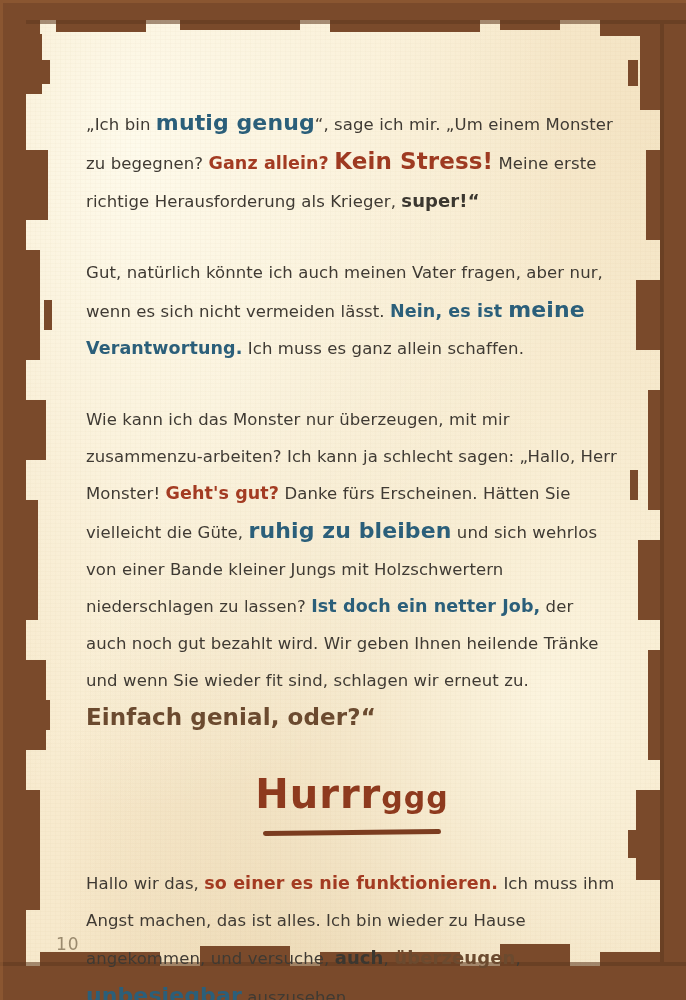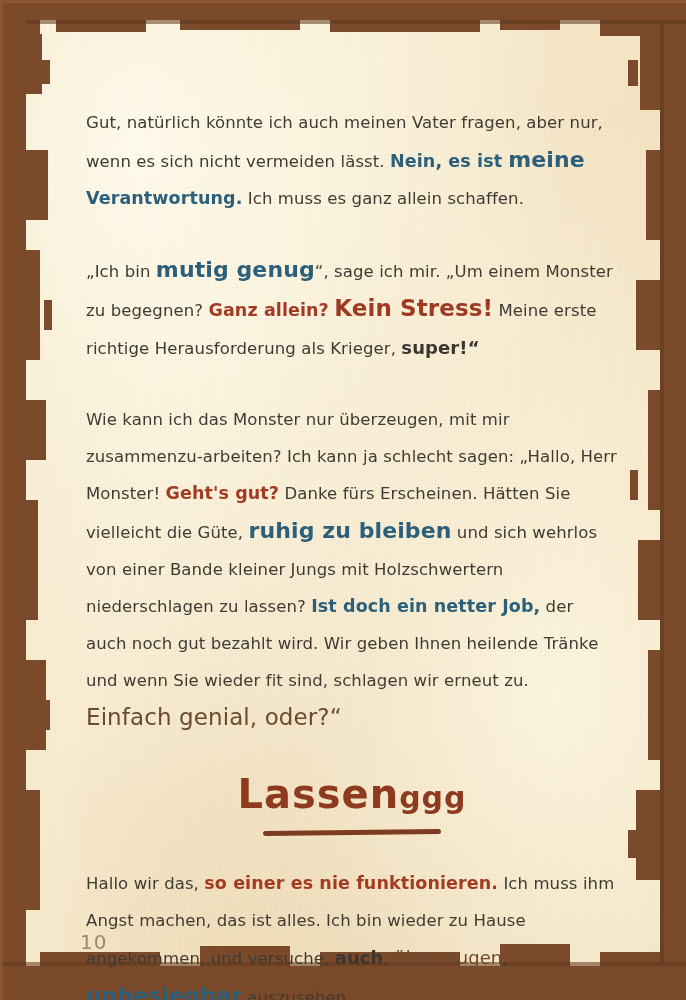--- a/index.html
+++ b/index.html
@@ -87,21 +87,21 @@
     font-weight: bold;
     font-size: 17.5px;
   }
   .em-red-lg {
     color: #9e3a21;
     font-weight: bold;
     font-size: 23px;
   }
   .em-brown {
     color: #6b4a2f;
-    font-weight: normal;
+    font-weight: bold;
     font-size: 18px;
   }
   .em-dark {
     color: #3b3730;
     font-weight: bold;
     font-size: 18px;
   }
 
   
   .shout-wrap {
@@ -128,24 +128,24 @@
     width: 178px;
     height: 5px;
     margin: 4px auto 0 auto;
     background: #7b3c1f;
     border-radius: 3px;
     transform: rotate(-0.6deg);
   }
 
   .page-number {
     position: absolute;
-    left: 80px;
+    left: 56px;
     bottom: 46px;
     font-family: "DejaVu Sans", sans-serif;
-    font-size: 20px;
+    font-size: 17px;
     color: #9a8a6e;
     letter-spacing: 1px;
     text-align: right;
   }
 </style>
 </head>
 <body>
 
 <div class="page">
 
@@ -204,33 +204,33 @@
       </g>
     <g fill="#9a6238" opacity="0.5">
       <rect x="0" y="0" width="686" height="3"></rect>
       <rect x="0" y="0" width="3" height="1000"></rect>
     </g>
   </svg>
 
   <div class="content">
 
     <p class="para">
+      <span>„Ich bin </span><span class="em-blue-lg">mutig genug</span><span>“, sage ich mir. „Um einem Monster zu begegnen? </span><span class="em-red">Ganz allein?</span><span> </span><span class="em-red-lg">Kein Stress!</span><span> Meine erste richtige Herausforderung als Krieger, </span><span class="em-dark">super!“</span>
+    </p>
+
+    <p class="para">
       <span>Gut, natürlich könnte ich auch meinen Vater fragen, aber nur, wenn es sich nicht vermeiden lässt. </span><span class="em-blue">Nein, es ist </span><span class="em-blue-lg">meine</span><span class="em-blue"> Verantwortung.</span><span> Ich muss es ganz allein schaffen.</span>
     </p>
 
     <p class="para">
-      <span>„Ich bin </span><span class="em-blue-lg">mutig genug</span><span>“, sage ich mir. „Um einem Monster zu begegnen? </span><span class="em-red">Ganz allein?</span><span> </span><span class="em-red-lg">Kein Stress!</span><span> Meine erste richtige Herausforderung als Krieger, </span><span class="em-dark">super!“</span>
-    </p>
-
-    <p class="para">
       <span>Wie kann ich das Monster nur überzeugen, mit mir zusammenzu-arbeiten? Ich kann ja schlecht sagen: „Hallo, Herr Monster! </span><span class="em-red">Geht's gut?</span><span> Danke fürs Erscheinen. Hätten Sie vielleicht die Güte, </span><span class="em-blue-lg">ruhig zu bleiben</span><span> und sich wehrlos von einer Bande kleiner Jungs mit Holzschwertern niederschlagen zu lassen? </span><span class="em-blue">Ist doch ein netter Job,</span><span> der auch noch gut bezahlt wird. Wir geben Ihnen heilende Tränke und wenn Sie wieder fit sind, schlagen wir erneut zu. </span><span class="em-brown" style="font-size:23px;">Einfach genial, oder?“</span>
     </p>
 
     <div class="shout-wrap">
-      <div class="shout"><span>Lassen</span><span class="tail">ggg</span></div>
+      <div class="shout"><span>Hurrr</span><span class="tail">ggg</span></div>
       <span class="shout-underline"></span>
     </div>
 
     <p class="para">
       <span>Hallo wir das, </span><span class="em-red">so einer es nie funktionieren.</span><span> Ich muss ihm Angst machen, das ist alles. Ich bin wieder zu Hause angekommen, und versuche, </span><span class="em-dark">auch</span><span>, </span><span class="em-brown">überzeugen</span><span>, </span><span class="em-blue-lg">unbesiegbar</span><span> auszusehen.</span>
     </p>
 
   </div>
 
   <div class="page-number">10</div>

